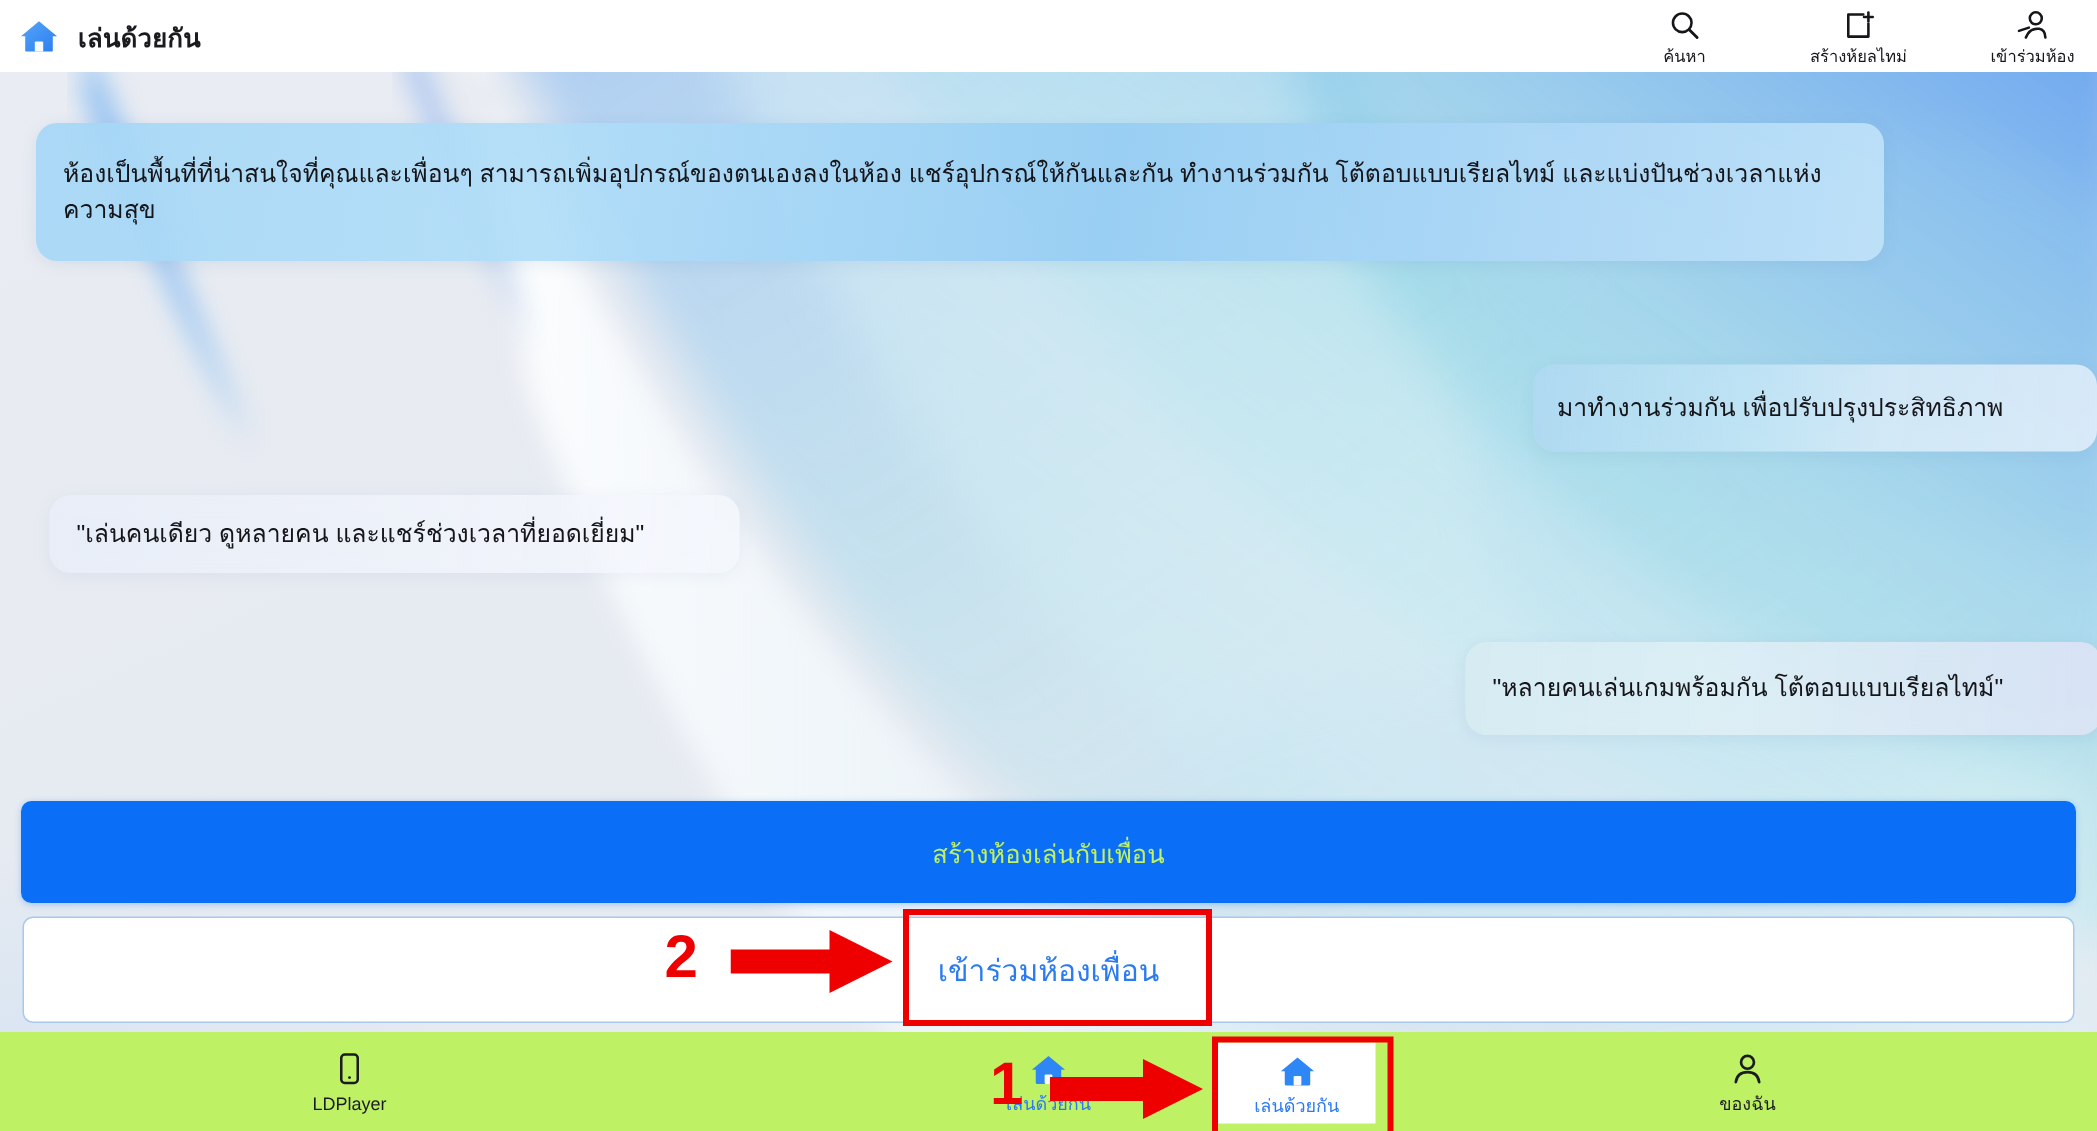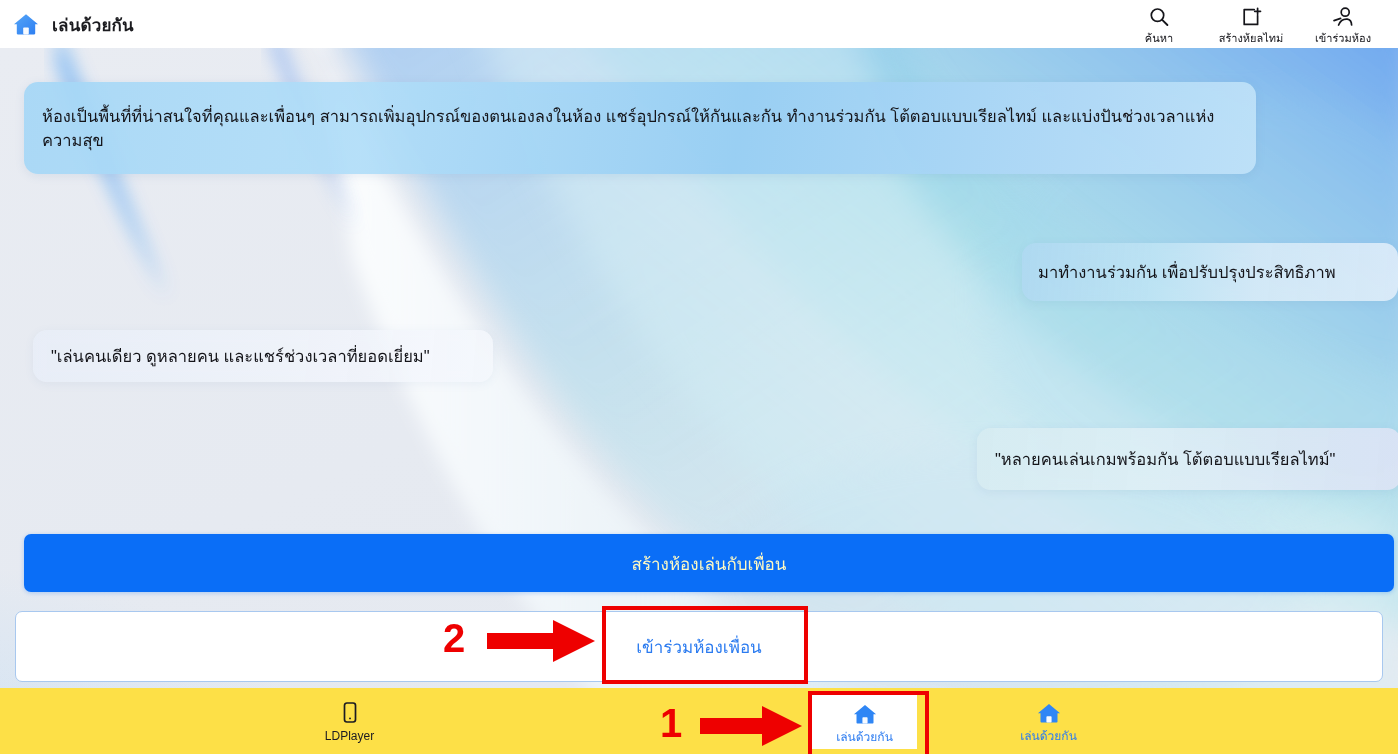--- a/index.html
+++ b/index.html
@@ -42,22 +42,22 @@
   .header-title {
     font-size: 17px;
     color: #1b1b1f;
     font-weight: 700;
     letter-spacing: .2px;
   }
   .header-actions {
     margin-left: auto;
     display: flex;
     align-items: flex-start;
-    gap: 30px;
-    padding-right: 24px;
+    gap: 54px;
+    padding-right: 12px;
   }
   .hdr-action {
     display: flex;
     flex-direction: column;
     align-items: center;
     gap: 2px;
     width: 62px;
   }
   .hdr-action .glyph { height: 26px; display: flex; align-items: center; justify-content: center; }
   .hdr-action .cap {
@@ -138,51 +138,51 @@
   
   .action-panel {
     position: absolute;
     left: 0; top: 521px;
     width: 1398px;
     height: 167px;
     z-index: 20;
   }
   .btn-primary {
     position: absolute;
-    left: 24px; top: 13px;
-    width: 1370px; height: 58px;
+    left: 14px; top: 13px;
+    width: 1370px; height: 68px;
     background: #0a6ef7;
     border: none;
     border-radius: 7px;
-    color: #fef9c3;
+    color: #bef264;
     font-size: 17px;
     font-family: "Liberation Sans", sans-serif;
     cursor: pointer;
     box-shadow: 0 1px 4px rgba(10,110,247,0.28);
   }
   .btn-secondary {
     position: absolute;
     left: 15px; top: 90px;
     width: 1368px; height: 71px;
     background: #ffffff;
     border: 1px solid #a8c8ef;
     border-radius: 7px;
     color: #2b7bf0;
-    font-size: 17px;
+    font-size: 20px;
     font-family: "Liberation Sans", sans-serif;
     cursor: pointer;
   }
 
   
   .bottom-nav {
     position: absolute;
     left: 0; top: 688px;
     width: 1398px;
     height: 66px;
-    background: #fde047;
+    background: #bef264;
     display: flex;
     z-index: 30;
   }
   .nav-item {
     flex: 1;
     display: flex;
     flex-direction: column;
     align-items: center;
     justify-content: center;
     gap: 4px;
@@ -380,20 +380,29 @@
     <div class="nav-item active">
       <span class="glyph">
         <svg width="26" height="24" viewBox="0 0 28 26">
           <path d="M14 3.2 L26 13.2 L23.2 13.2 L23.2 22.6 Q23.2 23.4 22.3 23.4 L5.7 23.4 Q4.8 23.4 4.8 22.6 L4.8 13.2 L2 13.2 Z" fill="#2f86f5"></path>
           <rect x="11.2" y="16.6" width="5.6" height="6.8" rx="0.8" fill="#ffffff" opacity="0.96"></rect>
         </svg>
       </span>
       <span class="cap">เล่นด้วยกัน</span>
     </div>
 
+    <div class="nav-item">
+      <span class="glyph">
+        <svg width="22" height="24" viewBox="0 0 22 24">
+          <circle cx="11" cy="7.2" r="4.3" fill="none" stroke="#1b1b22" stroke-width="1.8"></circle>
+          <path d="M3.2 20.4 Q4.2 13.8 11 13.8 Q17.8 13.8 18.8 20.4" fill="none" stroke="#1b1b22" stroke-width="1.8" stroke-linecap="round"></path>
+        </svg>
+      </span>
+      <span class="cap">ของฉัน</span>
+    </div>
   </div>
 
   <div class="anno-box box2"></div>
   <div class="anno-num n2">2</div>
   <svg class="anno arrow2" width="110" height="42" viewBox="0 0 110 42">
     <path d="M0 13 H66 V0 L108 21 L66 42 V29 H0 Z" fill="#ee0000"></path>
   </svg>
 
   <div class="nav-tab-white"></div>
   <div class="nav-item active" style="position:absolute;left:812px;top:695px;width:105px;height:54px;z-index:52;">

